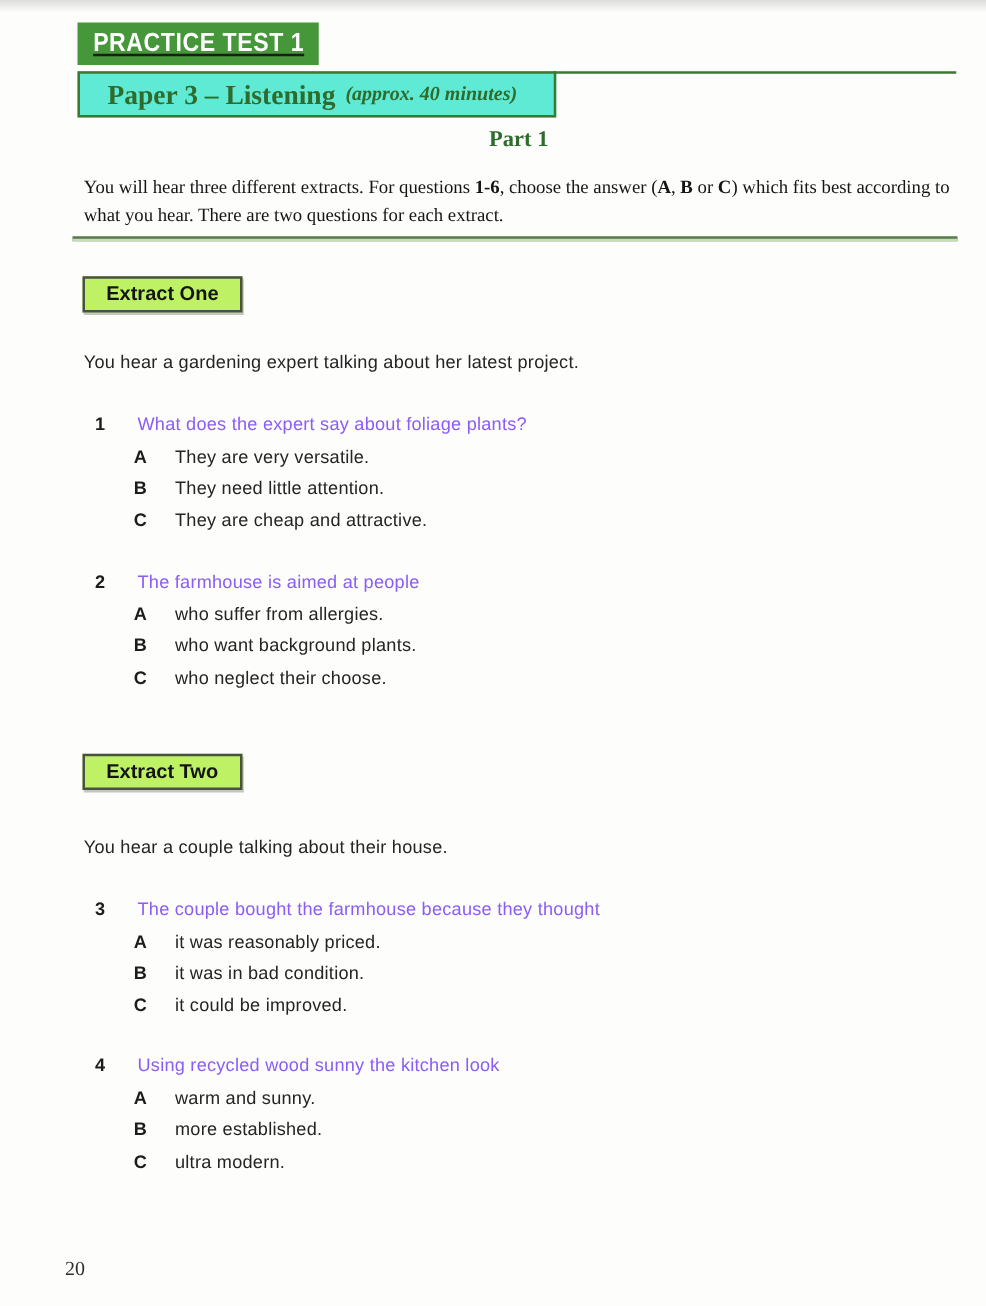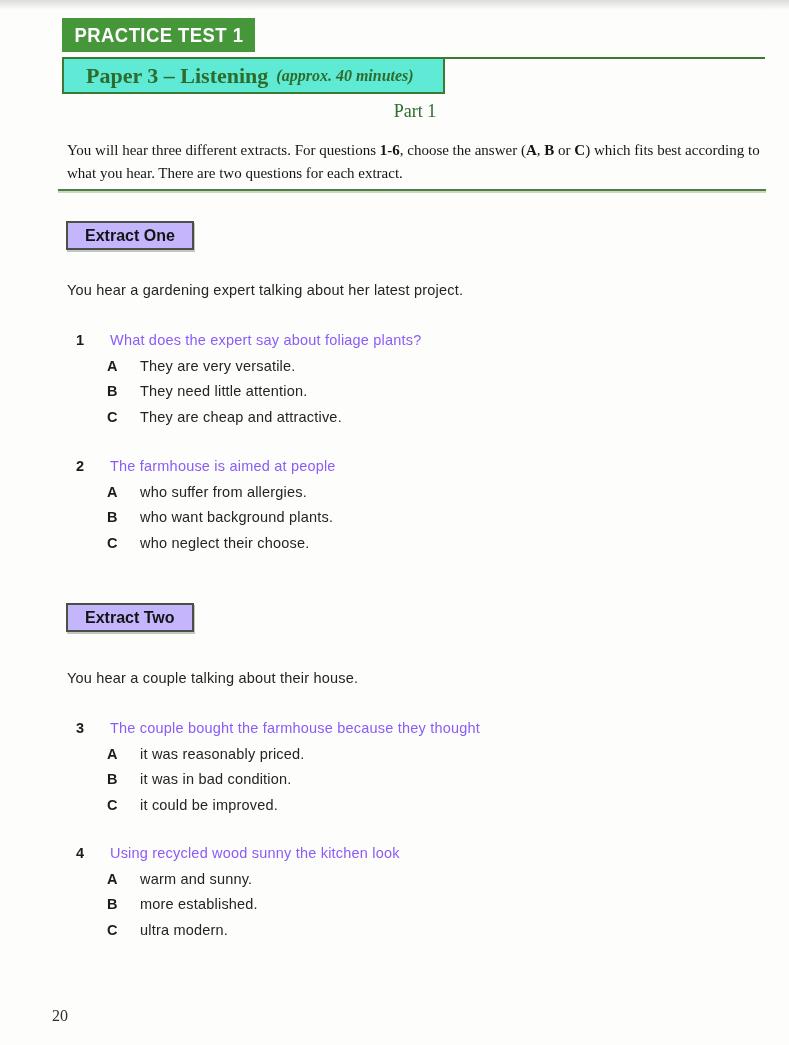--- a/index.html
+++ b/index.html
@@ -9,56 +9,56 @@
     background:#fdfdfc;
     overflow:hidden;
     font-family:"Liberation Sans",sans-serif;
     color:#1c1c1c;
   }
   .scan-top{position:absolute;left:0;top:0;width:100%;height:10px;
     background:linear-gradient(#dcdcda,rgba(255,255,255,0));}
   
   .badge{
     position:absolute;left:62px;top:18px;width:193px;height:34px;
-    background:#46963a;display:flex;align-items:center;justify-content:center;
+    background:#46963a;display:flex;align-items:center;justify-content:center;text-decoration:underline;
   }
   .badge span{
     color:#ffffff;font-weight:bold;font-size:21px;letter-spacing:.5px;
     transform:scaleX(.88);white-space:nowrap;
     font-family:"Liberation Sans",sans-serif;
   }
   .paper-box{
     position:absolute;left:62px;top:57px;width:383px;height:37px;
     border:2px solid #3c7a33;background:#5eead4;box-sizing:border-box;
     display:flex;align-items:center;padding-left:22px;
     font-family:"Liberation Serif",serif;color:#2e6b2c;
   }
   .paper-title{font-size:22px;font-weight:bold;white-space:nowrap;}
   .paper-duration{font-size:16px;font-weight:bold;font-style:italic;margin-left:8px;white-space:nowrap;}
   .header-rule-right{
     position:absolute;left:443px;top:57px;width:322px;height:2px;background:#3c7a33;
   }
   .part-title{
     position:absolute;left:330px;top:101px;width:170px;text-align:center;
-    font-family:"Liberation Serif",serif;font-size:18px;font-weight:normal;color:#2e6b2c;
+    font-family:"Liberation Serif",serif;font-size:18px;font-weight:bold;color:#2e6b2c;
   }
   
   .rubric{
     position:absolute;left:67px;top:139px;width:706px;
     font-family:"Liberation Serif",serif;font-size:15px;line-height:23px;color:#151515;
   }
   .rubric .b{font-weight:bold;}
   .green-rule{
     position:absolute;left:58px;top:189px;width:708px;height:2px;
     background:#567a4b;border-bottom:2px solid #c6ddb6;
   }
   
   .extract-box{
     position:absolute;left:66px;height:29px;box-sizing:border-box;
-    background:#c4b5fd;border:2px solid #4b5044;
+    background:#bef264;border:2px solid #4b5044;
     box-shadow:1px 2px 0 rgba(90,95,85,.35);
     display:flex;align-items:center;padding:0 17px;
   }
   .extract-box span{font-size:16px;font-weight:bold;color:#141414;white-space:nowrap;}
   .extract-desc{
     position:absolute;left:67px;font-size:14.5px;color:#242424;letter-spacing:.2px;
   }
   
   .question{position:absolute;left:76px;width:640px;}
   .q-row{display:flex;line-height:18px;margin-bottom:7.5px;font-size:14.5px;letter-spacing:.2px;}

